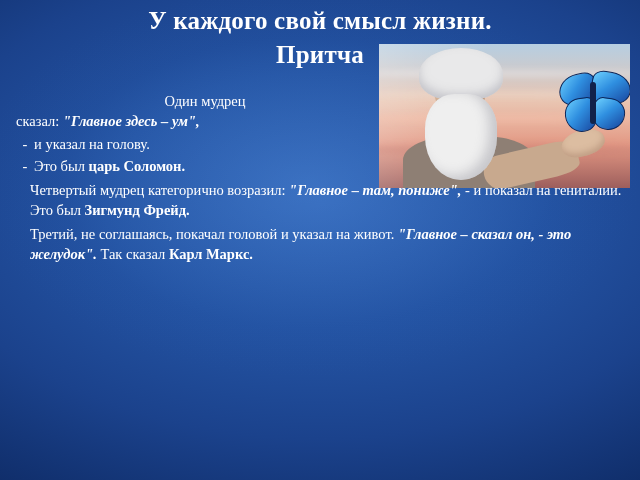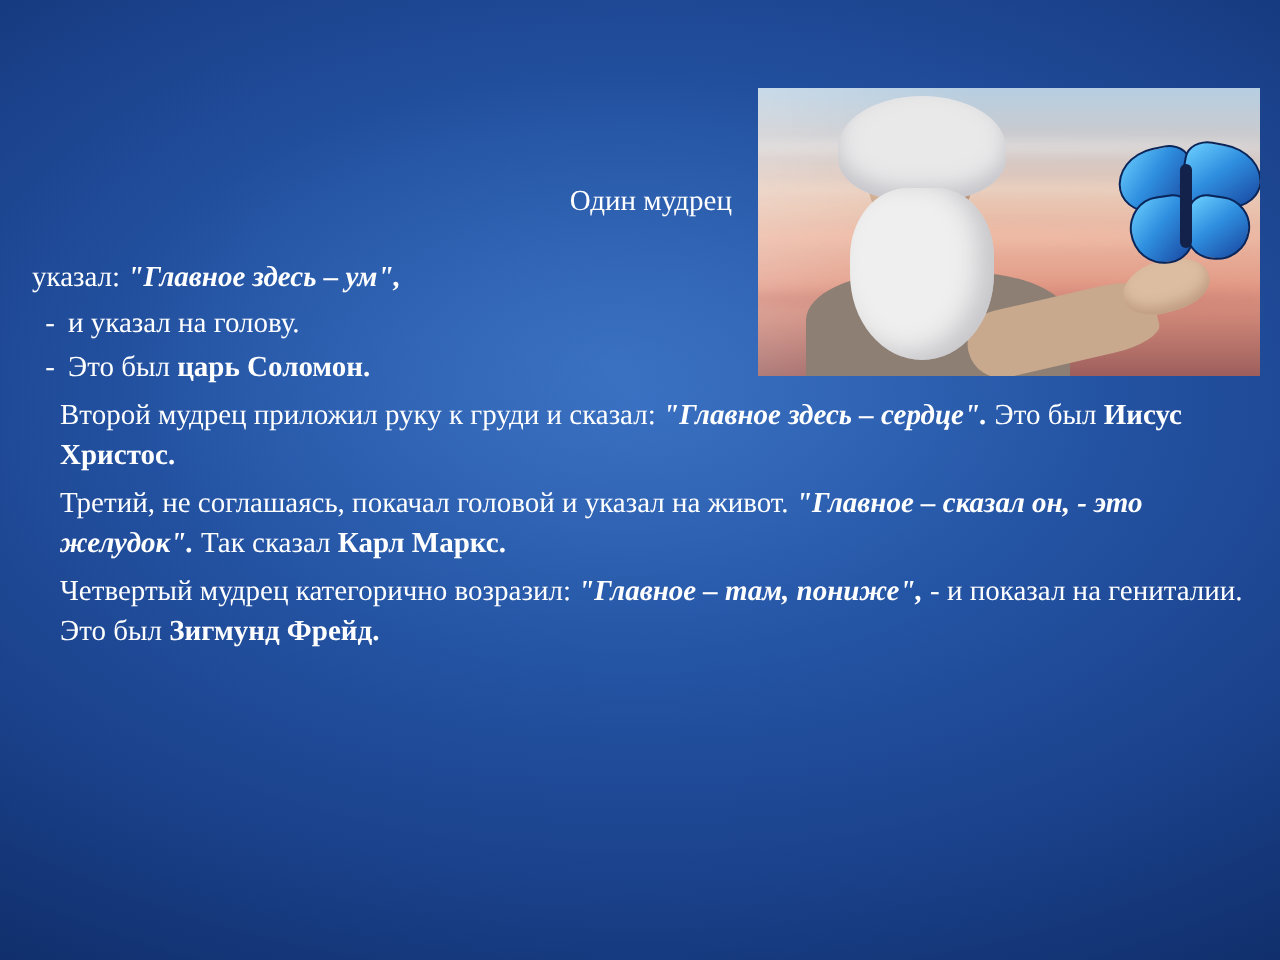--- a/index.html
+++ b/index.html
@@ -158,22 +158,22 @@
     z-index: 4;
   }
   .para {
     margin: 0 0 4px 0;
     text-align: justify;
     text-justify: inter-word;
   }
   .p-first {
     text-indent: 28px;
     width: 350px;
-    margin-bottom: 18px;
-    text-align: right;
+    margin-bottom: 0;
+    text-align: center;
   }
   .p-narrow {
     width: 350px;
     text-align: left;
   }
   .p-bullet-wrap {
     width: 350px;
   }
   .bullet-row {
     display: flex;
@@ -200,20 +200,24 @@
   .indent-block.full { width: 594px; }
   b { font-weight: bold; text-align: center; }
   .bi { font-weight: bold; font-style: italic; }
   .spacer-sm { height: 3px; }
 </style>
 </head>
 <body>
 
 <div class="slide">
 
+  <div class="title">
+    <span>У каждого свой смысл жизни.</span>
+    <span class="line2">Притча</span>
+  </div>
 
   <div class="photo">
     <div class="sky"></div>
     <div class="cloudband cb1"></div>
     <div class="cloudband cb2"></div>
     <div class="cloudband cb3"></div>
     <div class="cloudband cb4"></div>
     <div class="sage-body"></div>
     <div class="sage-arm"></div>
     <div class="sage-head"></div>
@@ -229,45 +233,42 @@
     </div>
   </div>
 
   <div class="content">
 
     <p class="para p-first">
       <span>Один мудрец</span>
     </p>
 
     <p class="para p-narrow">
-      <span>указал: </span><span class="bi">"Главное здесь – ум",</span>
+      <span>сказал: </span><span class="bi">"Главное здесь – ум",</span>
     </p>
 
     <div class="p-bullet-wrap">
       <div class="bullet-row">
         <span class="bullet-mark">-</span>
         <span class="bullet-text">и указал на голову.</span>
       </div>
       <div class="bullet-row">
         <span class="bullet-mark">-</span>
         <span class="bullet-text">
           <span>Это был </span><b>царь Соломон.</b>
         </span>
       </div>
     </div>
 
     <div class="spacer-sm"></div>
 
+
     <div class="indent-block full">
-      <span>Второй мудрец приложил руку к груди и сказал: </span><span class="bi">"Главное здесь – сердце".</span><span> Это был </span><b>Иисус Христос.</b>
+      <span>Четвертый мудрец категорично возразил: </span><span class="bi">"Главное – там, пониже",</span><span> - и показал на гениталии. Это был </span><b>Зигмунд Фрейд.</b>
     </div>
 
     <div class="indent-block full">
       <span>Третий, не соглашаясь, покачал головой и указал на живот. </span><span class="bi">"Главное – сказал он, - это желудок".</span><span> Так сказал </span><b>Карл Маркс.</b>
     </div>
 
-    <div class="indent-block full">
-      <span>Четвертый мудрец категорично возразил: </span><span class="bi">"Главное – там, пониже",</span><span> - и показал на гениталии. Это был </span><b>Зигмунд Фрейд.</b>
-    </div>
-
 
   </div>
 </div>
 
 </body></html>

